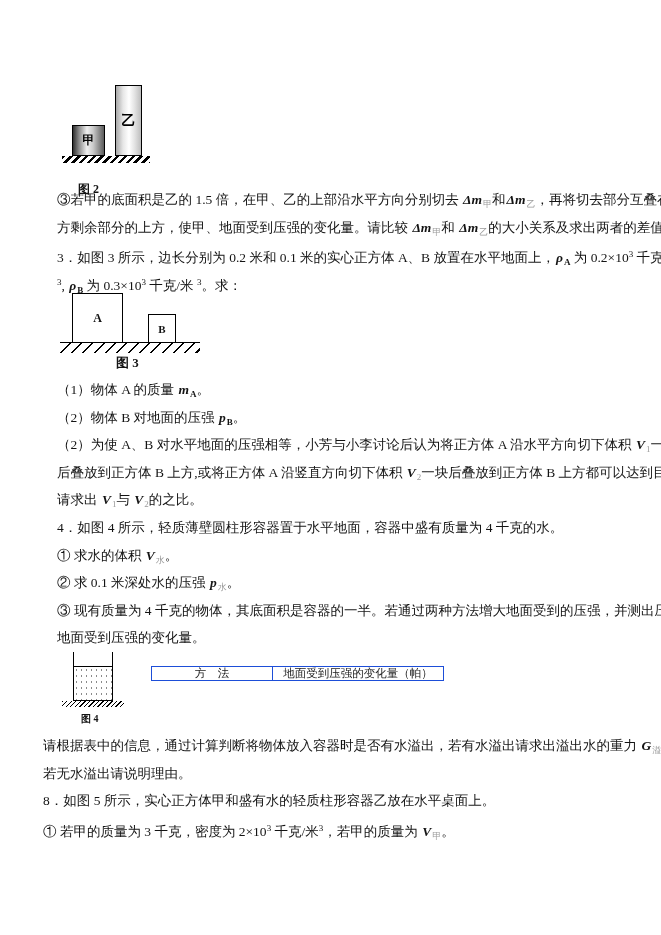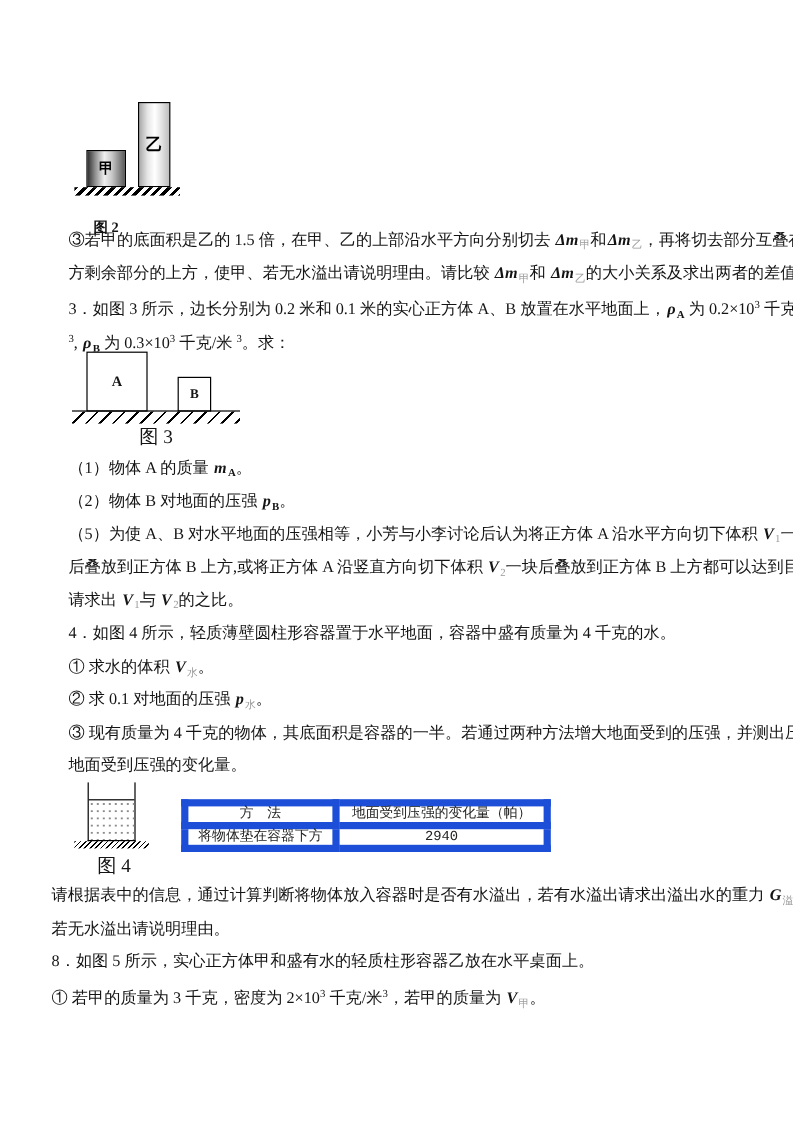--- a/index.html
+++ b/index.html
@@ -53,50 +53,50 @@
     position:absolute;left:88px;top:22px;width:26px;height:27px;
     border:1px solid #000;background:#fff;
     display:flex;align-items:center;justify-content:center;
     font-weight:bold;font-size:11px;
   }
   .fig3-ground{
     position:absolute;left:0;top:50px;width:140px;height:10px;
     border-top:1.5px solid #000;
     background:repeating-linear-gradient(135deg,transparent 0 6.5px,#000 6.5px 8px);
   }
-  .fig3-cap{position:absolute;left:56px;top:62px;font-weight:normal;font-size:16px;}
+  .fig3-cap{position:absolute;left:56px;top:62px;font-weight:bold;font-size:13px;}
 
   
   .fig4{position:absolute;left:62px;top:650px;width:70px;height:82px;}
   .fig4-vessel{
     position:absolute;left:11px;top:2px;width:38px;height:48px;
     border-left:1.5px solid #000;border-right:1.5px solid #000;border-bottom:1.5px solid #000;
     background:#fff;
   }
   .fig4-water{
     position:absolute;left:0;bottom:0;width:100%;height:33px;
     border-top:1px solid #000;
     background-image:radial-gradient(#8a8a8a 0.9px,transparent 0.9px);
     background-size:5px 6px;
   }
   .fig4-ground{
     position:absolute;left:0;top:51px;width:62px;height:6px;
     background:repeating-linear-gradient(135deg,#000 0 1px,transparent 1px 3.2px);
   }
-  .fig4-cap{position:absolute;left:19px;top:62px;font-weight:normal;font-size:16px;}
+  .fig4-cap{position:absolute;left:19px;top:62px;font-weight:bold;font-size:10px;}
 
   
   .dtable{
     position:absolute;left:151px;top:666px;
     border-collapse:collapse;font-size:11.5px;color:#222;
     font-family:"Liberation Serif","DejaVu Serif",serif;
   }
   .dtable td{
-    border:6px solid #1d4ed8;text-align:center;
-    height:13px;line-height:13px;padding:0 6px;font-family:Liberation Mono, monospace;
+    border:1px solid #1d4ed8;text-align:center;
+    height:13px;line-height:13px;padding:0 6px;
   }
   .dtable .c1{width:108px;}
   .dtable .c2{width:158px;}
 </style>
 </head>
 <body>
 
 <div class="page">
 
   <div class="fig2">
@@ -105,21 +105,21 @@
     </div>
     <div class="fig2-jia">
       <span>甲</span>
     </div>
     <div class="fig2-ground"></div>
     <div class="fig2-cap">图 2</div>
   </div>
 
   <div class="tblock" style="left:57px;top:186px;">
     <div class="tline"><span class="seg-t">③若甲的底面积是乙的 1.5 倍，在甲、乙的上部沿水平方向分别切去 </span><span class="seg-v">Δm</span><span class="seg-subg">甲</span><span class="seg-t">和</span><span class="seg-v">Δm</span><span class="seg-subg">乙</span><span class="seg-t">，再将切去部分互叠在对</span></div>
-    <div class="tline"><span class="seg-t">方剩余部分的上方，使甲、若无水溢出请说明理由。请比较 </span><span class="seg-v">Δm</span><span class="seg-subg">甲</span><span class="seg-t">和 </span><span class="seg-v">Δm</span><span class="seg-subg">乙</span><span class="seg-t">的大小关系及求出两者的差值。</span></div>
+    <div class="tline"><span class="seg-t">方剩余部分的上方，使甲、地面受到压强的变化量。请比较 </span><span class="seg-v">Δm</span><span class="seg-subg">甲</span><span class="seg-t">和 </span><span class="seg-v">Δm</span><span class="seg-subg">乙</span><span class="seg-t">的大小关系及求出两者的差值。</span></div>
   </div>
 
   <div class="tblock" style="left:57px;top:241px;">
     <div class="tline"><span class="seg-t">3．如图 3 所示，边长分别为 0.2 米和 0.1 米的实心正方体 A、B 放置在水平地面上，</span><span class="seg-v">ρ</span><span class="seg-sub">A</span><span class="seg-t"> 为 0.2×10</span><span class="seg-sup">3</span><span class="seg-t"> 千克/米</span></div>
     <div class="tline"><span class="seg-sup">3</span><span class="seg-t">, </span><span class="seg-v">ρ</span><span class="seg-sub">B</span><span class="seg-t"> 为 0.3×10</span><span class="seg-sup">3</span><span class="seg-t"> 千克/米 </span><span class="seg-sup">3</span><span class="seg-t">。求：</span></div>
   </div>
 
   <div class="fig3">
     <div class="fig3-a">
       <span>A</span>
@@ -127,48 +127,44 @@
     <div class="fig3-b">
       <span>B</span>
     </div>
     <div class="fig3-ground"></div>
     <div class="fig3-cap">图 3</div>
   </div>
 
   <div class="tblock" style="left:57px;top:376px;">
     <div class="tline"><span class="seg-t">（1）物体 A 的质量 </span><span class="seg-v">m</span><span class="seg-sub">A</span><span class="seg-t">。</span></div>
     <div class="tline"><span class="seg-t">（2）物体 B 对地面的压强 </span><span class="seg-v">p</span><span class="seg-sub">B</span><span class="seg-t">。</span></div>
-    <div class="tline"><span class="seg-t">（5）为使 A、B 对水平地面的压强相等，小芳与小李讨论后认为将正方体 A 沿水平方向切下体积 </span><span class="seg-v">V</span><span class="seg-subg">1</span><span class="seg-t">一块</span></div>
+    <div class="tline"><span class="seg-t">（2）为使 A、B 对水平地面的压强相等，小芳与小李讨论后认为将正方体 A 沿水平方向切下体积 </span><span class="seg-v">V</span><span class="seg-subg">1</span><span class="seg-t">一块</span></div>
     <div class="tline"><span class="seg-t">后叠放到正方体 B 上方,或将正方体 A 沿竖直方向切下体积 </span><span class="seg-v">V</span><span class="seg-subg">2</span><span class="seg-t">一块后叠放到正方体 B 上方都可以达到目的，</span></div>
     <div class="tline"><span class="seg-t">请求出 </span><span class="seg-v">V</span><span class="seg-subg">1</span><span class="seg-t">与 </span><span class="seg-v">V</span><span class="seg-subg">2</span><span class="seg-t">的之比。</span></div>
     <div class="tline"><span class="seg-t">4．如图 4 所示，轻质薄壁圆柱形容器置于水平地面，容器中盛有质量为 4 千克的水。</span></div>
     <div class="tline"><span class="seg-t">① 求水的体积 </span><span class="seg-v">V</span><span class="seg-subg">水</span><span class="seg-t">。</span></div>
-    <div class="tline"><span class="seg-t">② 求 0.1 对地面的压强 </span><span class="seg-v">p</span><span class="seg-subg">水</span><span class="seg-t">。</span></div>
+    <div class="tline"><span class="seg-t">② 求 0.1 米深处水的压强 </span><span class="seg-v">p</span><span class="seg-subg">水</span><span class="seg-t">。</span></div>
     <div class="tline"><span class="seg-t">③ 现有质量为 4 千克的物体，其底面积是容器的一半。若通过两种方法增大地面受到的压强，并测出压强</span></div>
     <div class="tline"><span class="seg-t">地面受到压强的变化量。</span></div>
   </div>
 
   <div class="fig4">
     <div class="fig4-vessel">
       <div class="fig4-water"></div>
     </div>
     <div class="fig4-ground"></div>
     <div class="fig4-cap">图 4</div>
   </div>
 
   <table class="dtable">
     <tbody>
       <tr>
         <td class="c1">方　法</td>
         <td class="c2">地面受到压强的变化量（帕）</td>
       </tr>
-      <tr>
-        <td class="c1">将物体垫在容器下方</td>
-        <td class="c2">2940</td>
-      </tr>
     </tbody>
   </table>
 
   <div class="tblock" style="left:43px;top:732px;">
     <div class="tline"><span class="seg-t">请根据表中的信息，通过计算判断将物体放入容器时是否有水溢出，若有水溢出请求出溢出水的重力 </span><span class="seg-v">G</span><span class="seg-subg">溢水</span></div>
     <div class="tline"><span class="seg-t">若无水溢出请说明理由。</span></div>
     <div class="tline"><span class="seg-t">8．如图 5 所示，实心正方体甲和盛有水的轻质柱形容器乙放在水平桌面上。</span></div>
     <div class="tline"><span class="seg-t">① 若甲的质量为 3 千克，密度为 2×10</span><span class="seg-sup">3</span><span class="seg-t"> 千克/米</span><span class="seg-sup">3</span><span class="seg-t">，若甲的质量为 </span><span class="seg-v">V</span><span class="seg-subg">甲</span><span class="seg-t">。</span></div>
   </div>
 

